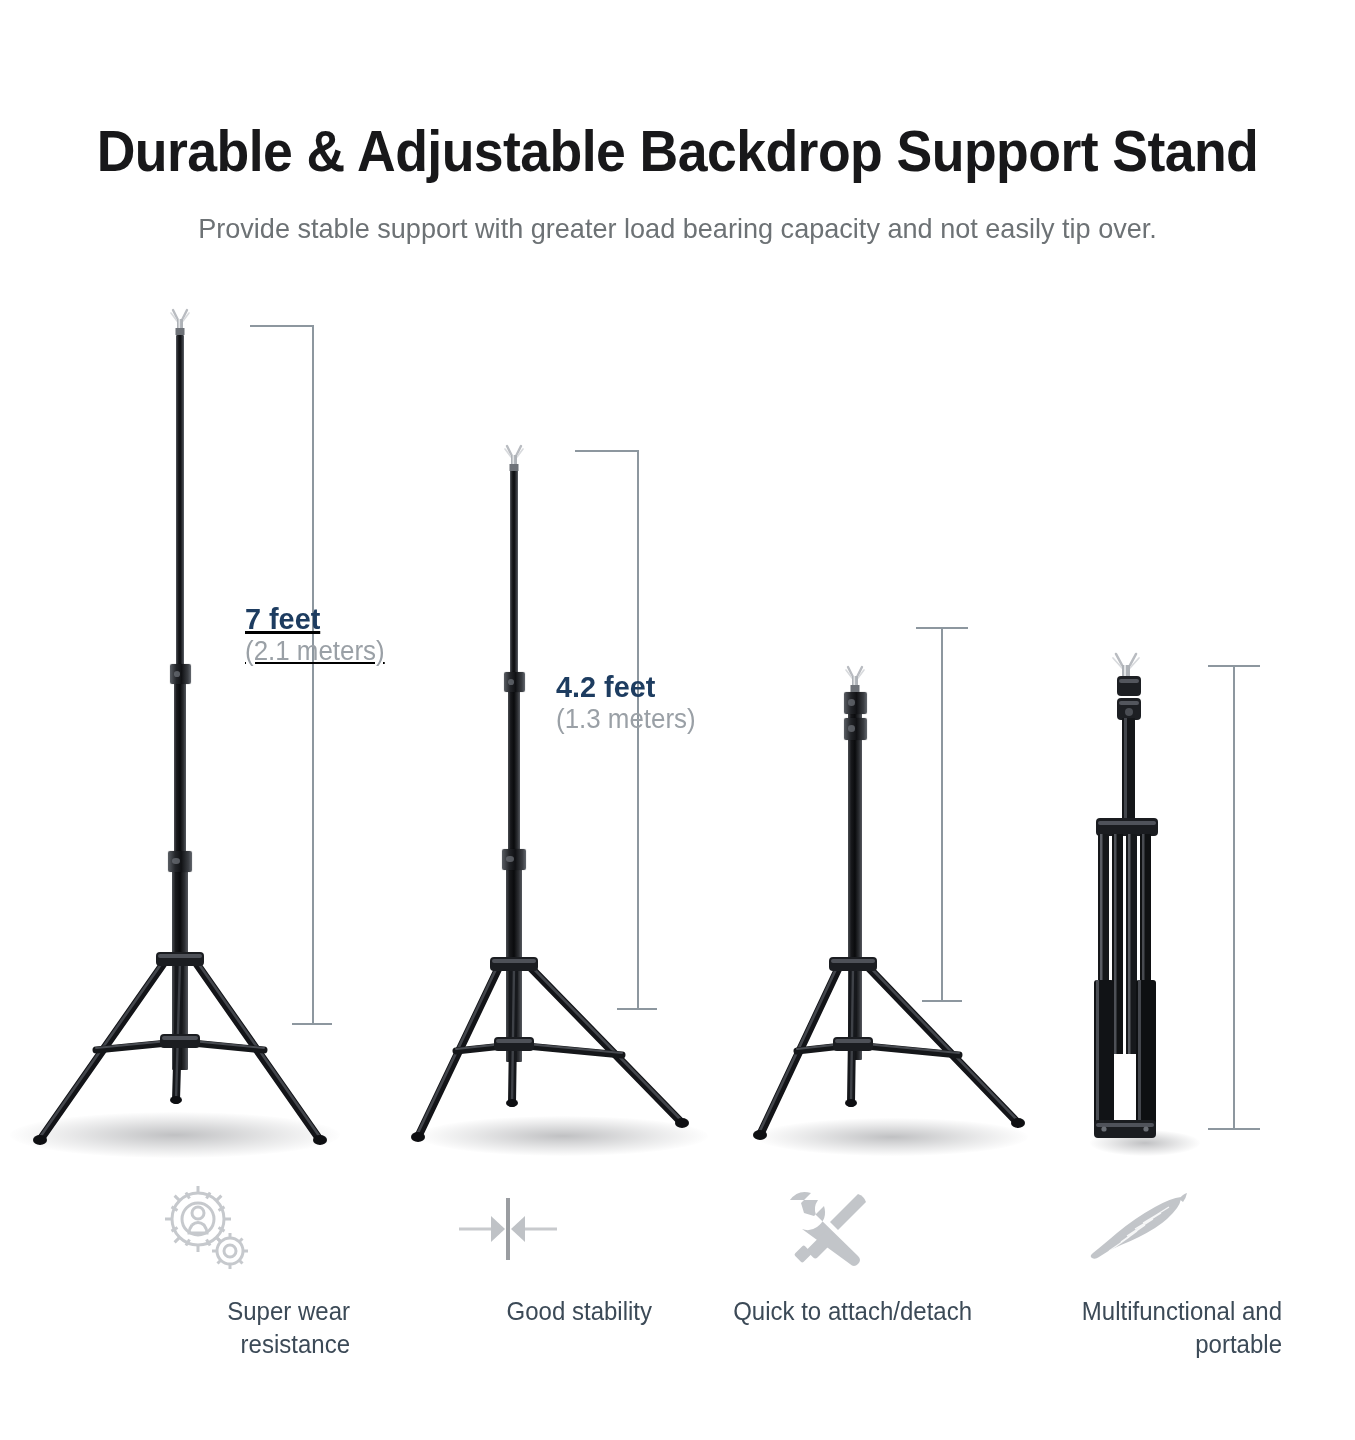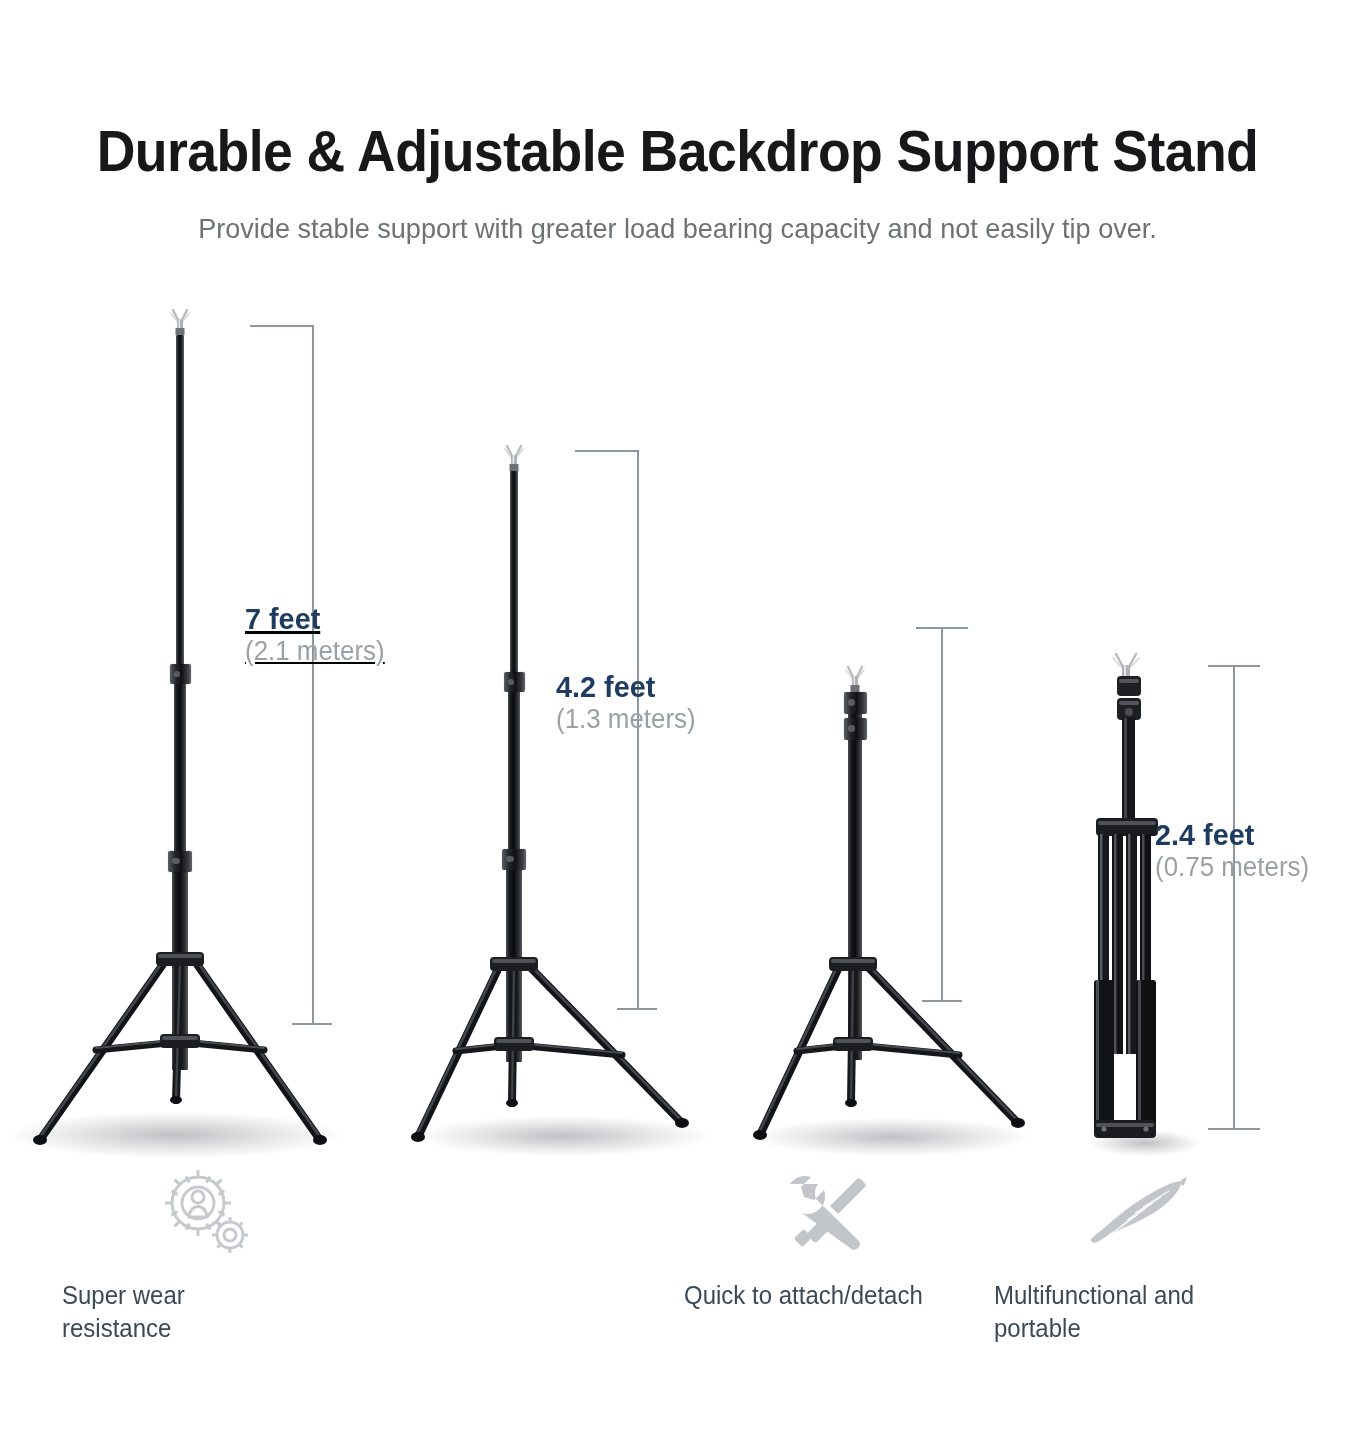--- a/index.html
+++ b/index.html
@@ -87,21 +87,21 @@
     font-size:30px;font-weight:bold;color:#1d3c60;
     line-height:1.14;transform:scaleX(0.96);transform-origin:left center;
   }
   .meas .mt{
     font-size:27px;color:#9aa0a6;
     line-height:1.16;transform:scaleX(0.96);transform-origin:left center;
   }
 
   
   .features{position:absolute;left:0;top:1165px;width:1355px;height:220px;}
-  .feat{position:absolute;top:0;width:300px;text-align:left;}
+  .feat{position:absolute;top:16px;width:300px;text-align:right;}
   .feat .ficon{height:96px;display:flex;align-items:center;justify-content:center;}
   .feat .ficon svg{display:block;}
   .feat .fcap{
     margin-top:18px;
     font-size:25px;color:#3c4a57;line-height:1.30;
     transform:scaleX(0.96);
   }
 </style>
 </head>
 <body>
@@ -333,24 +333,20 @@
     <div class="ft">7 feet</div>
     <div class="mt">(2.1 meters)</div>
   </div>
 
   <div class="meas" style="left:556px;top:670px;">
     <div class="ft">4.2 feet</div>
     <div class="mt">(1.3 meters)</div>
   </div>
 
 
-  <div class="meas" style="left:1155px;top:818px;">
-    <div class="ft">2.4 feet</div>
-    <div class="mt">(0.75 meters)</div>
-  </div>
 
   <div class="features">
 
     <div class="feat" style="left:56px;">
       <div class="ficon">
         <svg width="96" height="92" viewBox="0 0 96 92">
           <g stroke="#c6c9cd" stroke-width="3" fill="none">
             <circle cx="40" cy="36" r="26"></circle>
             <circle cx="40" cy="36" r="16"></circle>
             <circle cx="40" cy="30" r="6"></circle>
@@ -362,20 +358,32 @@
             <circle cx="72" cy="68" r="13"></circle>
             <circle cx="72" cy="68" r="6"></circle>
             <path d="M72 55 v-5 M72 81 v5 M59 68 h-5 M85 68 h5
                      M63 59 l-3.5 -3.5 M81 77 l3.5 3.5 M81 59 l3.5 -3.5 M63 77 l-3.5 3.5"></path>
           </g>
         </svg>
       </div>
       <div class="fcap">Super wear<br>resistance</div>
     </div>
 
+    <div class="feat" style="left:358px;">
+      <div class="ficon">
+        <svg width="110" height="70" viewBox="0 0 110 70">
+          <rect x="53" y="4" width="4" height="62" fill="#9a9da1"></rect>
+          <path d="M6 35 h34" stroke="#c8cacd" stroke-width="3"></path>
+          <path d="M104 35 h-34" stroke="#c8cacd" stroke-width="3"></path>
+          <path d="M38 22 L52 35 L38 48 Z" fill="#bfc2c6"></path>
+          <path d="M72 22 L58 35 L72 48 Z" fill="#bfc2c6"></path>
+        </svg>
+      </div>
+      <div class="fcap">Good stability</div>
+    </div>
 
     <div class="feat" style="left:678px;">
       <div class="ficon">
         <svg width="96" height="86" viewBox="0 0 96 86">
           <g fill="#c2c5c9">
 
             <path d="M10 14 q8 -11 21 -7 l-10 10 3 10 10 3 10 -10 q4 13 -7 21
                      q-7 5 -15 2 L70 78 q4 4 8 0 q4 -4 0 -8 L36 29 q-3 -8 2 -15 Z" transform="rotate(0 48 43)"></path>
 
             <path d="M78 8 q6 2 8 8 l-28 28 -8 -8 Z"></path>

